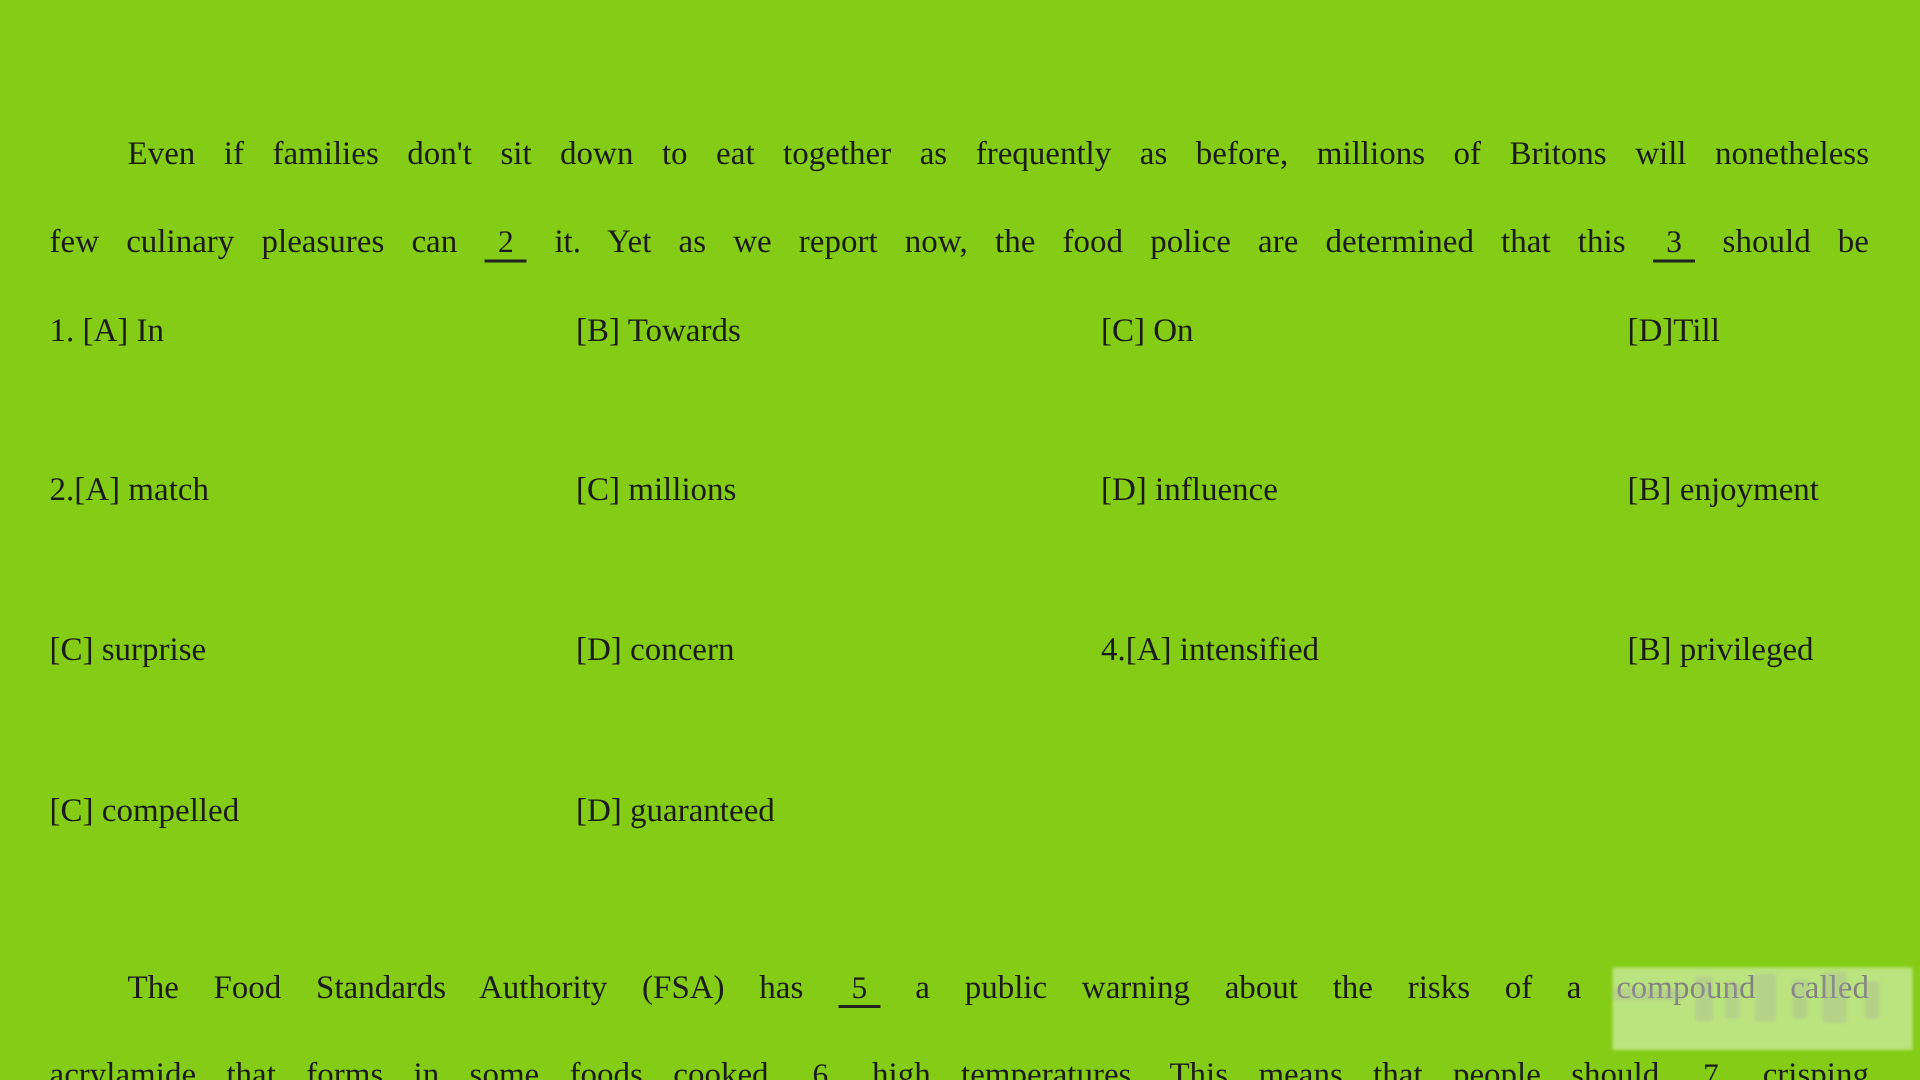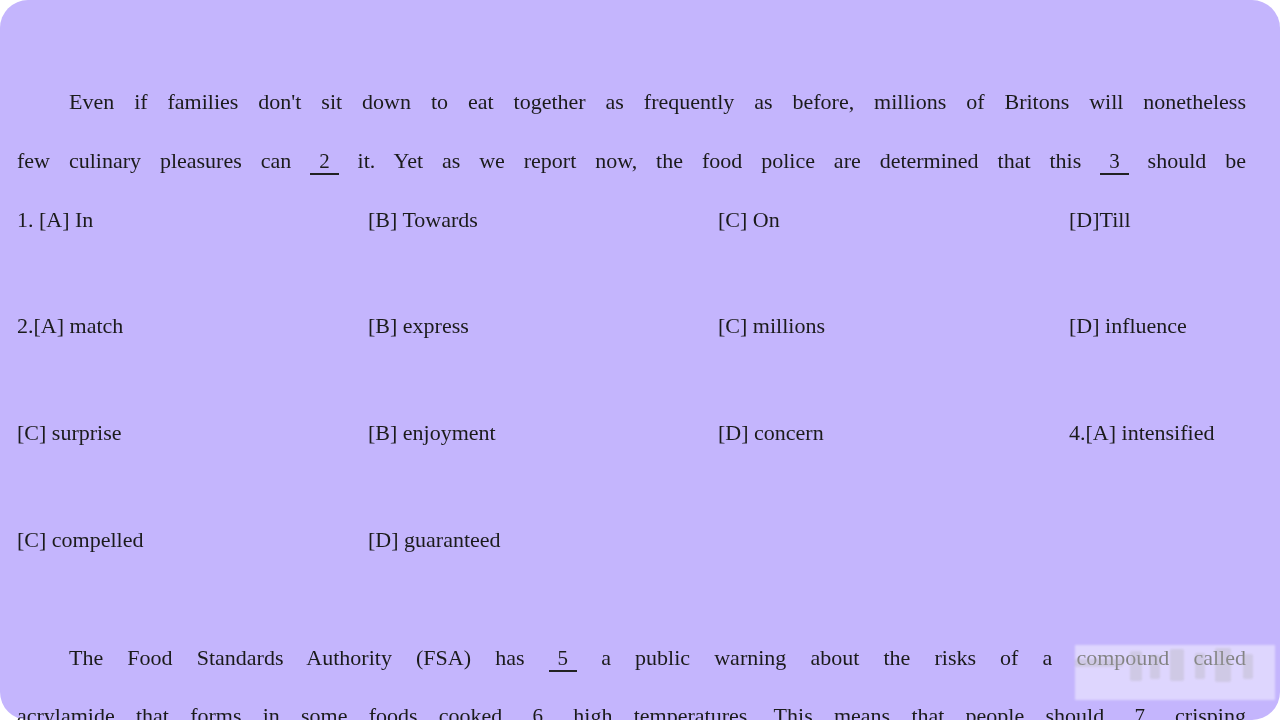--- a/index.html
+++ b/index.html
@@ -11,24 +11,23 @@
     width: 1280px;
     height: 720px;
     overflow: hidden;
     position: relative;
     font-family: "Liberation Serif", "DejaVu Serif", serif;
     color: #1b1b1b;
   }
   .page {
     position: absolute;
     inset: 0;
-    padding: 73px 34px 0 17px;
+    padding: 73px 34px 0 33px;
     box-sizing: border-box;
-    background: #c4b5fd;
-    border-radius: 28px;
+    background: #84cc16;
   }
   .line {
     height: 58.8px;
     line-height: 58.8px;
     font-size: 22px;
     white-space: normal;
   }
   .line.just {
     text-align: justify;
     text-align-last: justify;
@@ -91,27 +90,27 @@
       <div class="line indent just">Even if families don't sit down to eat together as frequently as before, millions of Britons will nonetheless</div>
       <div class="line just">few culinary pleasures can <span class="blank">2</span> it. Yet as we report now, the food police are determined that this <span class="blank">3</span> should be</div>
     </div>
 
   <div class="options">
       <div class="cell">1. [A] In</div>
       <div class="cell">[B] Towards</div>
       <div class="cell">[C] On</div>
       <div class="cell">[D]Till</div>
       <div class="cell">2.[A] match</div>
-      <div class="cell">[B] express</div>
       <div class="cell">[C] millions</div>
       <div class="cell">[D] influence</div>
+      <div class="cell">[B] enjoyment</div>
       <div class="cell">[C] surprise</div>
-      <div class="cell">[B] enjoyment</div>
       <div class="cell">[D] concern</div>
       <div class="cell">4.[A] intensified</div>
+      <div class="cell">[B] privileged</div>
       <div class="cell">[C] compelled</div>
       <div class="cell">[D] guaranteed</div>
     </div>
 
   <div class="spacer"></div>
 
   <div class="passage">
       <div class="line indent just">The Food Standards Authority (FSA) has <span class="blank">5</span> a public warning about the risks of a compound called</div>
       <div class="line just">acrylamide that forms in some foods cooked <span class="blank">6</span> high temperatures. This means that people should <span class="blank">7</span> crisping</div>
     </div>

